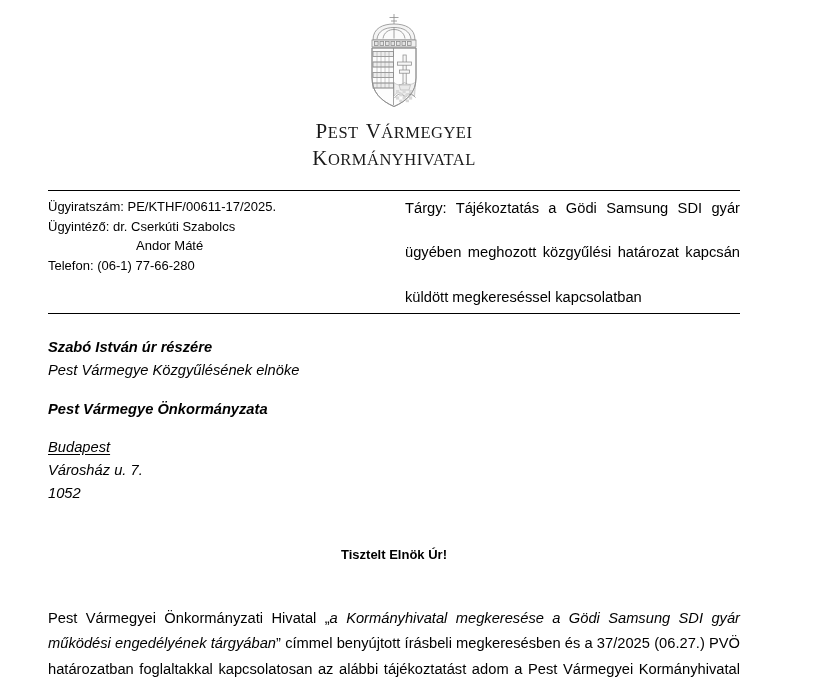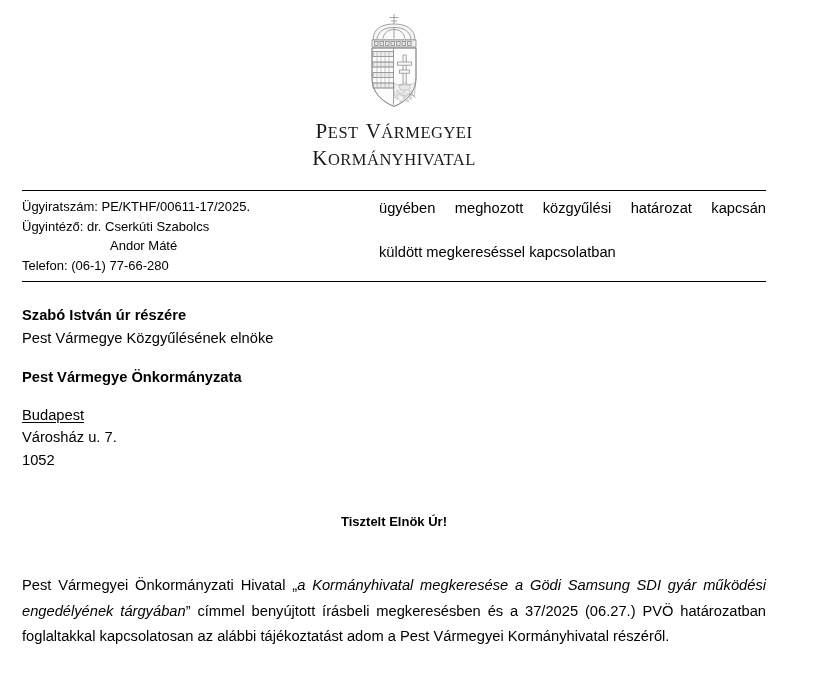--- a/index.html
+++ b/index.html
@@ -13,21 +13,21 @@
     font-family: "Liberation Sans", sans-serif;
     color: #000000;
     overflow: hidden;
     position: relative;
   }
 
   .page {
     width: 788px;
     height: 680px;
     box-sizing: border-box;
-    padding: 0 22px;
+    padding: 0 48px;
     position: relative;
   }
 
   
   .letterhead {
     padding-top: 12px;
     text-align: center;
   }
   .crest {
     display: block;
@@ -97,20 +97,21 @@
     content: "";
     display: inline-block;
     width: 100%;
   }
 
   
   .addressee {
     margin-top: 22px;
     font-size: 14.7px;
     line-height: 1.56;
+    font-style: italic;
   }
   .addressee .bold { font-weight: bold; }
   .addressee .gap { height: 16px; }
   .addressee .gap-sm { height: 15px; }
   .addressee .uline {
     text-decoration: underline;
     text-underline-offset: 2px;
     margin-top: 12px;
   }
 
@@ -225,20 +226,21 @@
   <div class="ref-table">
 
     <div class="ref-col-left">
       <div class="ref-row">Ügyiratszám: PE/KTHF/00611-17/2025.</div>
       <div class="ref-row">Ügyintéző: dr. Cserkúti Szabolcs</div>
       <div class="ref-row indent">Andor Máté</div>
       <div class="ref-row">Telefon: (06-1) 77-66-280</div>
     </div>
 
     <div class="ref-col-right">
+      <div class="jline force-just">Tárgy: Tájékoztatás a Gödi Samsung SDI gyár</div>
       <div class="jline force-just">ügyében meghozott közgyűlési határozat kapcsán</div>
       <div class="jline">küldött megkereséssel kapcsolatban</div>
     </div>
   </div>
 
   <div class="addressee">
     <div class="bold">Szabó István úr részére</div>
     <div>Pest Vármegye Közgyűlésének elnöke</div>
     <div class="gap"></div>
     <div class="bold">Pest Vármegye Önkormányzata</div>

